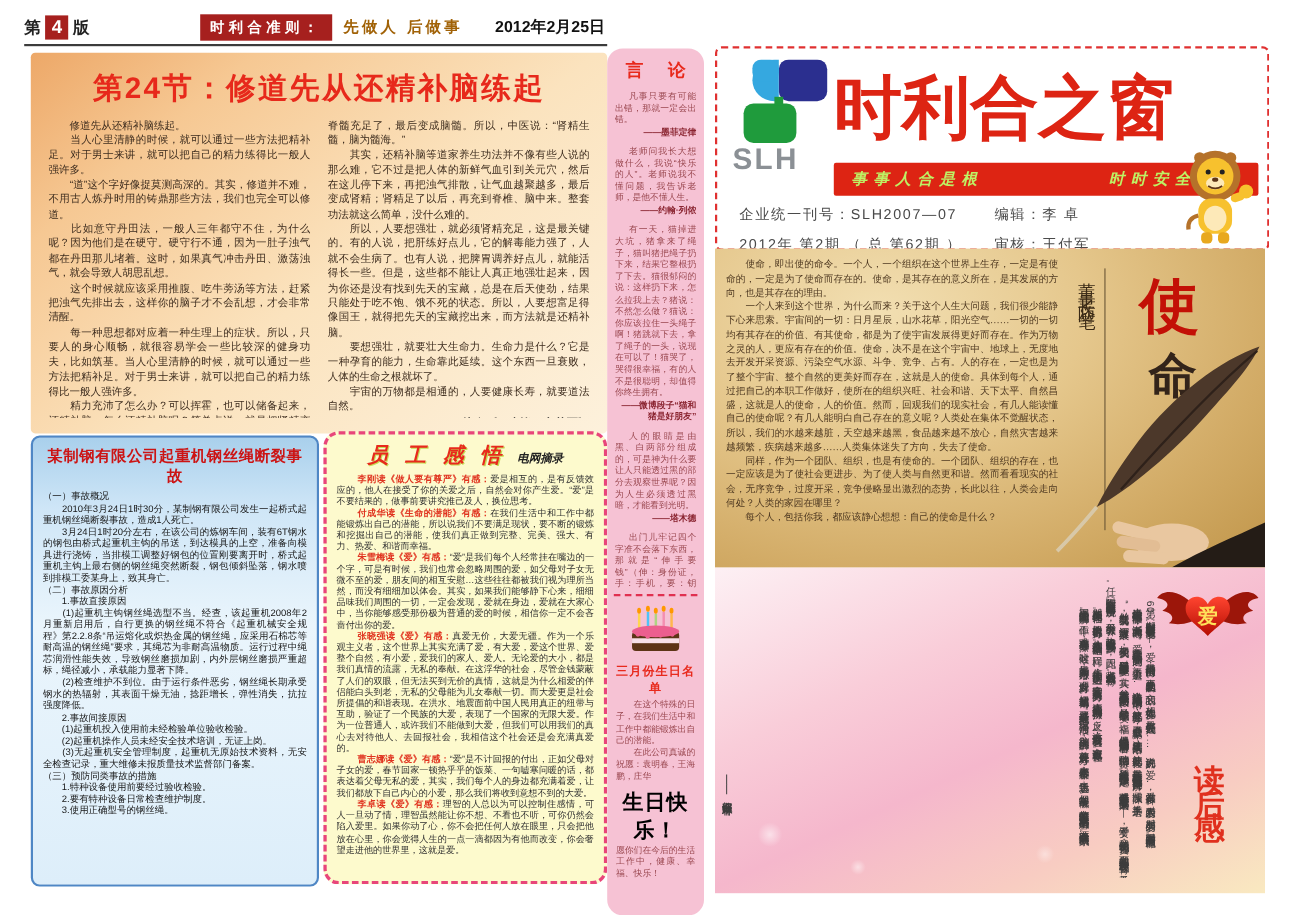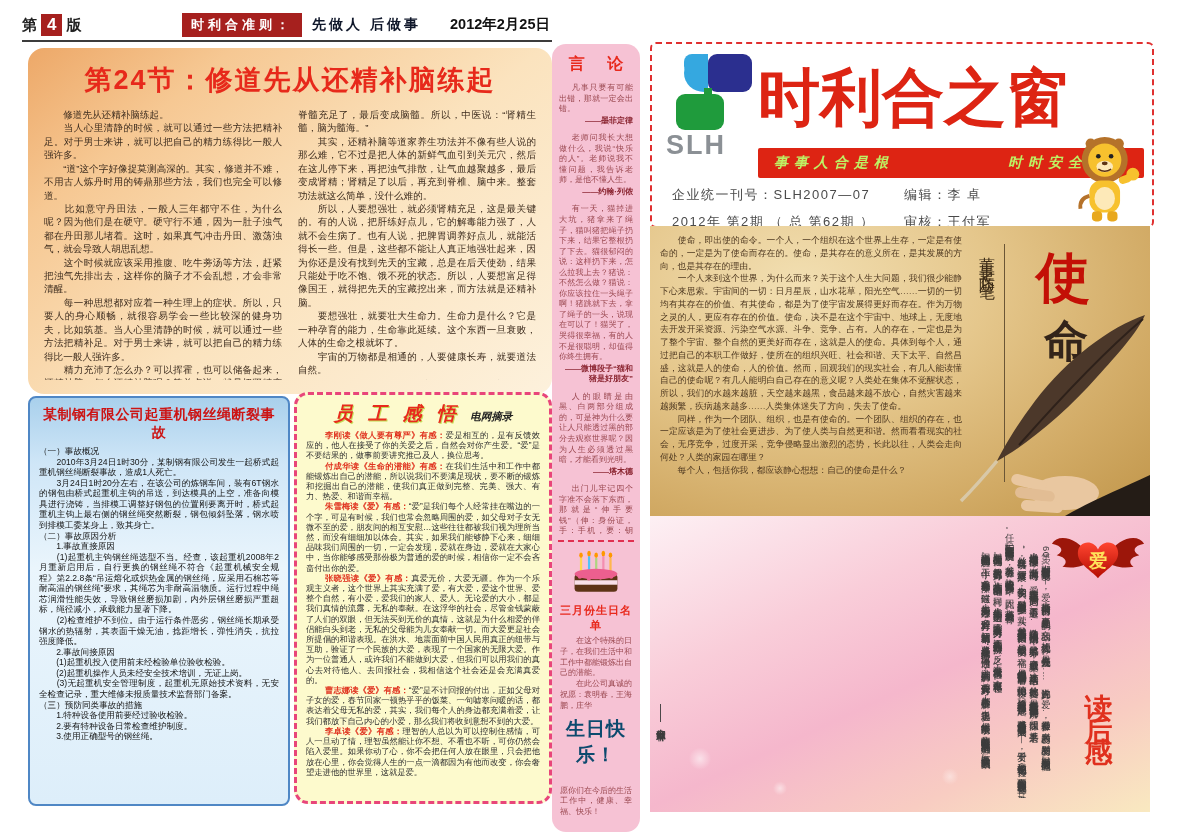--- a/index.html
+++ b/index.html
@@ -4,25 +4,25 @@
 <style>
   html,body{margin:0;padding:0;background:#fff;}
   .canvas{position:relative;width:1177px;height:832px;background:#fff;overflow:hidden;
     font-family:"Liberation Sans","DejaVu Sans",sans-serif;color:#222;}
   
   .hdr{position:absolute;left:22px;top:12px;width:528px;height:26px;font-size:15px;font-weight:bold;}
   .hdr .sec{position:absolute;left:0;top:2px;display:flex;align-items:center;gap:4px;}
   .hdr .num{background:#a6201e;color:#fff;padding:0 6px;font-size:17px;line-height:22px;display:inline-block;}
   .hdr .principle{position:absolute;left:160px;top:1px;display:flex;align-items:center;}
   .hdr .pl{background:#a6201e;color:#fff;font-size:13px;padding:3px 9px;letter-spacing:4px;}
-  .hdr .pt{margin-left:10px;font-size:14px;letter-spacing:3px;color:#0f172a;}
+  .hdr .pt{margin-left:10px;font-size:14px;letter-spacing:3px;color:#a16207;}
   .hdr .date{position:absolute;right:0;top:3px;font-size:14.5px;color:#111;}
   .rule{position:absolute;left:22px;top:40px;width:530px;height:2px;background:#3c3c3c;}
   
-  .main-art{position:absolute;left:28px;top:48px;width:524px;height:346px;border-radius:16px;
+  .main-art{position:absolute;left:28px;top:48px;width:524px;height:346px;border-radius:4px;
     background:linear-gradient(140deg,#eda868 0%,#f6c893 22%,#fbe3be 55%,#fdf1dc 100%);overflow:hidden;}
   .main-art h1{margin:14px 8px 6px;text-align:center;color:#e7291b;font-size:27px;letter-spacing:2px;
     font-family:"Liberation Sans",sans-serif;font-weight:bold;}
   .cols{display:flex;gap:16px;padding:4px 16px;}
   .col{width:50%;font-size:9.6px;line-height:1.4;color:#3d2c1e;white-space:pre-line;text-align:justify;
     height:272px;overflow:hidden;}
   .col .attr{display:block;text-align:right;font-weight:bold;color:#1f1f1f;font-size:10.5px;margin-top:2px;}
   
   .accident{position:absolute;left:28px;top:396px;width:258px;height:406px;border:2px solid #4f87c5;border-radius:8px;
     background:linear-gradient(180deg,#a9d0ec 0%,#cfe6f7 16%,#eaf5fc 42%,#ddeefa 100%);overflow:hidden;}
@@ -45,21 +45,21 @@
   .quotes .inner{padding:8px 7px 4px;}
   .quotes h3{margin:2px 0 8px;text-align:center;color:#e8291c;font-size:16px;letter-spacing:9px;text-indent:9px;}
   .q-list{height:452px;overflow:hidden;font-size:8px;line-height:1.32;color:#9a4850;text-align:justify;}
   .q-text{margin:0;text-indent:1.6em;}
   .q-by{margin:1px 0 7px;text-align:right;font-weight:bold;color:#8a2430;}
   .q-divider{border-top:2px dashed #e03050;margin:5px -1px 7px;}
   .bday{text-align:center;}
   .bday .cake{margin:0 auto;display:block;}
   .bday h4{margin:4px 0 3px;color:#e8291c;font-size:11px;letter-spacing:1px;}
   .bday .intro{font-size:8px;line-height:1.35;color:#9a4850;text-align:justify;white-space:pre-line;margin:0 1px;}
-  .bday .wish{color:#0c4a6e;font-size:19px;font-weight:bold;letter-spacing:1px;margin:4px 0 18px;}
+  .bday .wish{color:#000000;font-size:19px;font-weight:bold;letter-spacing:1px;margin:4px 0 0;}
   .bday .closing{font-size:8px;line-height:1.35;color:#9a4850;text-align:justify;margin:0 1px;}
   
   .masthead{position:absolute;left:650px;top:42px;width:500px;height:182px;border:2px dashed #e03030;
     border-radius:6px;background:#fff;overflow:hidden;}
   .logo{position:absolute;left:12px;top:10px;width:92px;height:110px;}
   .logo .slh{position:absolute;left:2px;top:76px;font-size:27px;font-weight:bold;color:#8b9095;letter-spacing:2px;}
   .mast-title{position:absolute;left:106px;top:2px;width:384px;height:104px;display:flex;justify-content:space-between;
     align-items:center;color:#dd2413;font-family:"Liberation Serif","DejaVu Serif",serif;font-weight:bold;font-size:62px;}
   .ribbon{position:absolute;left:106px;top:104px;width:386px;height:30px;background:#dd2413;border-radius:2px;
     display:flex;justify-content:space-between;align-items:center;padding:0 16px;box-sizing:border-box;

